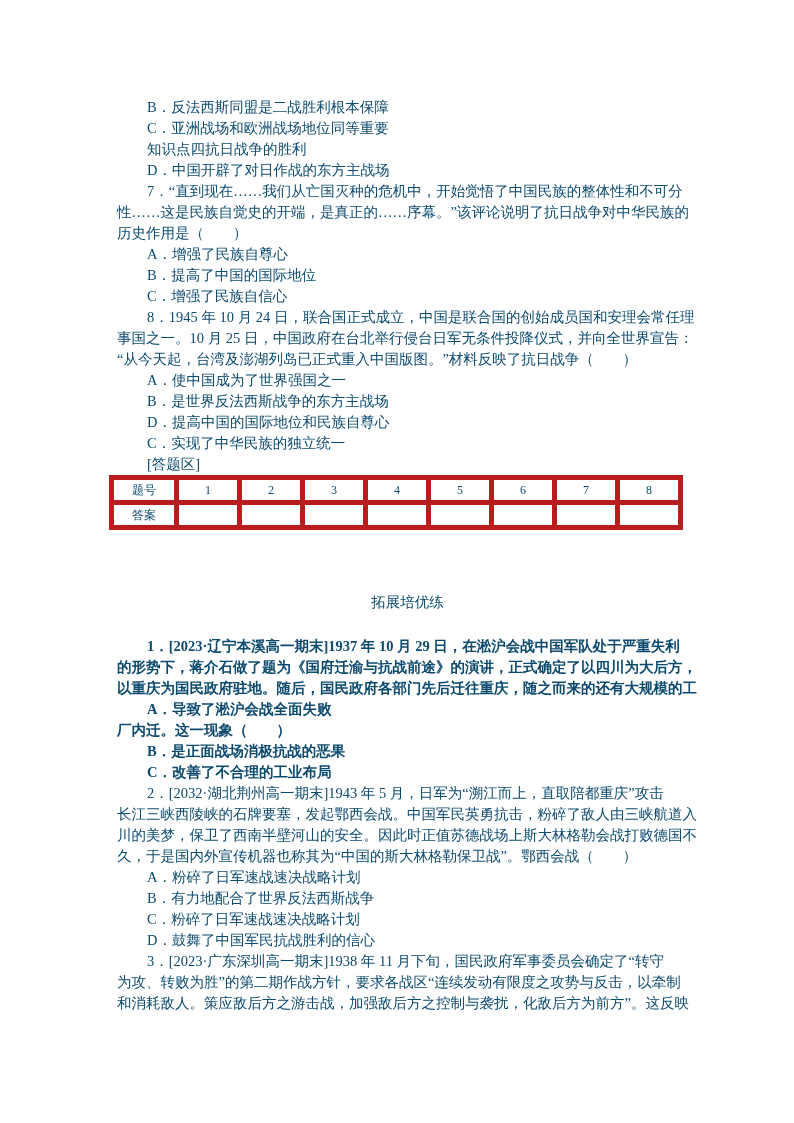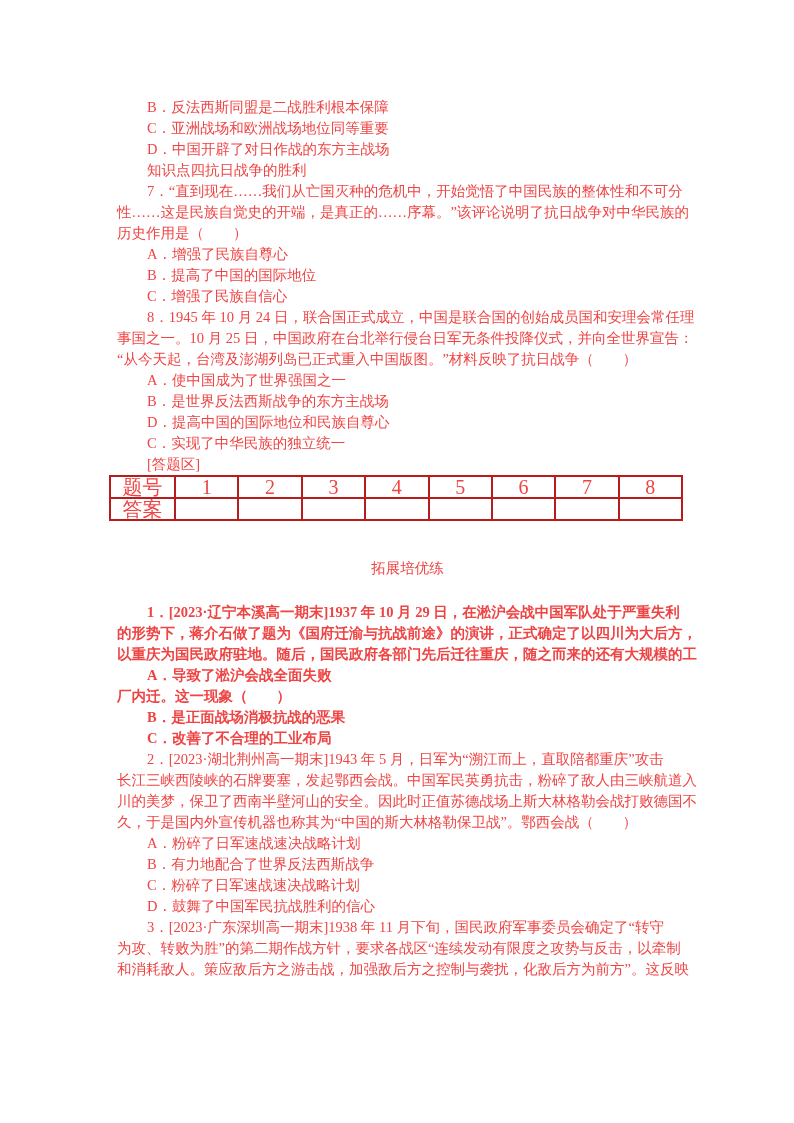--- a/index.html
+++ b/index.html
@@ -1,21 +1,21 @@
 <!DOCTYPE html>
 <html><head>
 <meta charset="utf-8">
 <style>
   html, body { margin: 0; padding: 0; background: #ffffff; }
   .page {
     position: relative;
     width: 794px;
     height: 1123px;
     background: #ffffff;
-    color: #ef4444;
+    color: #0c4a6e;
     font-family: "Liberation Serif", "DejaVu Serif", serif;
     font-size: 14.5px;
     overflow: hidden;
   }
   .content {
     position: absolute;
     left: 117px;
     top: 97px;
     width: 581px;
   }
@@ -28,47 +28,47 @@
   .fl { padding-left: 30px; }
 
   .answer-table {
     table-layout: fixed;
     border-collapse: collapse;
     width: 574px;
     margin-left: -8px;
     margin-top: 0;
   }
   .answer-table td {
-    border: 2px solid #b91c1c;
+    border: 5px solid #b91c1c;
     height: 20px;
     padding: 0;
     text-align: center;
     vertical-align: middle;
-    font-size: 20px;
+    font-size: 12px;
     line-height: 20px;
   }
   .section-title {
     height: 21px;
     line-height: 21px;
     text-align: center;
-    margin-top: 37px;
+    margin-top: 62px;
   }
   .ext-block { margin-top: 23px; font-weight: bold; }
 </style>
 </head>
 <body>
 
 <div class="page">
   <div class="content">
 
     <div class="line fl">B．反法西斯同盟是二战胜利根本保障</div>
     <div class="line fl">C．亚洲战场和欧洲战场地位同等重要</div>
+    <div class="line fl">知识点四抗日战争的胜利</div>
+
     <div class="line fl">D．中国开辟了对日作战的东方主战场</div>
-
-    <div class="line fl">知识点四抗日战争的胜利</div>
 
     <div class="line fl">7．“直到现在……我们从亡国灭种的危机中，开始觉悟了中国民族的整体性和不可分</div>
     <div class="line">性……这是民族自觉史的开端，是真正的……序幕。”该评论说明了抗日战争对中华民族的</div>
     <div class="line">历史作用是（　　）</div>
     <div class="line fl">A．增强了民族自尊心</div>
     <div class="line fl">B．提高了中国的国际地位</div>
     <div class="line fl">C．增强了民族自信心</div>
 
     <div class="line fl">8．1945 年 10 月 24 日，联合国正式成立，中国是联合国的创始成员国和安理会常任理</div>
     <div class="line">事国之一。10 月 25 日，中国政府在台北举行侵台日军无条件投降仪式，并向全世界宣告：</div>
@@ -123,21 +123,21 @@
       <div class="line fl">1．[2023·辽宁本溪高一期末]1937 年 10 月 29 日，在淞沪会战中国军队处于严重失利</div>
       <div class="line">的形势下，蒋介石做了题为《国府迁渝与抗战前途》的演讲，正式确定了以四川为大后方，</div>
       <div class="line">以重庆为国民政府驻地。随后，国民政府各部门先后迁往重庆，随之而来的还有大规模的工</div>
       <div class="line fl">A．导致了淞沪会战全面失败</div>
       <div class="line">厂内迁。这一现象（　　）</div>
       <div class="line fl">B．是正面战场消极抗战的恶果</div>
       <div class="line fl">C．改善了不合理的工业布局</div>
     </div>
 
     <div>
-      <div class="line fl">2．[2023·湖北荆州高一期末]1943 年 5 月，日军为“溯江而上，直取陪都重庆”攻击</div>
+      <div class="line fl">2．[2032·湖北荆州高一期末]1943 年 5 月，日军为“溯江而上，直取陪都重庆”攻击</div>
       <div class="line">长江三峡西陵峡的石牌要塞，发起鄂西会战。中国军民英勇抗击，粉碎了敌人由三峡航道入</div>
       <div class="line">川的美梦，保卫了西南半壁河山的安全。因此时正值苏德战场上斯大林格勒会战打败德国不</div>
       <div class="line">久，于是国内外宣传机器也称其为“中国的斯大林格勒保卫战”。鄂西会战（　　）</div>
       <div class="line fl">A．粉碎了日军速战速决战略计划</div>
       <div class="line fl">B．有力地配合了世界反法西斯战争</div>
       <div class="line fl">C．粉碎了日军速战速决战略计划</div>
       <div class="line fl">D．鼓舞了中国军民抗战胜利的信心</div>
     </div>
 
     <div>

